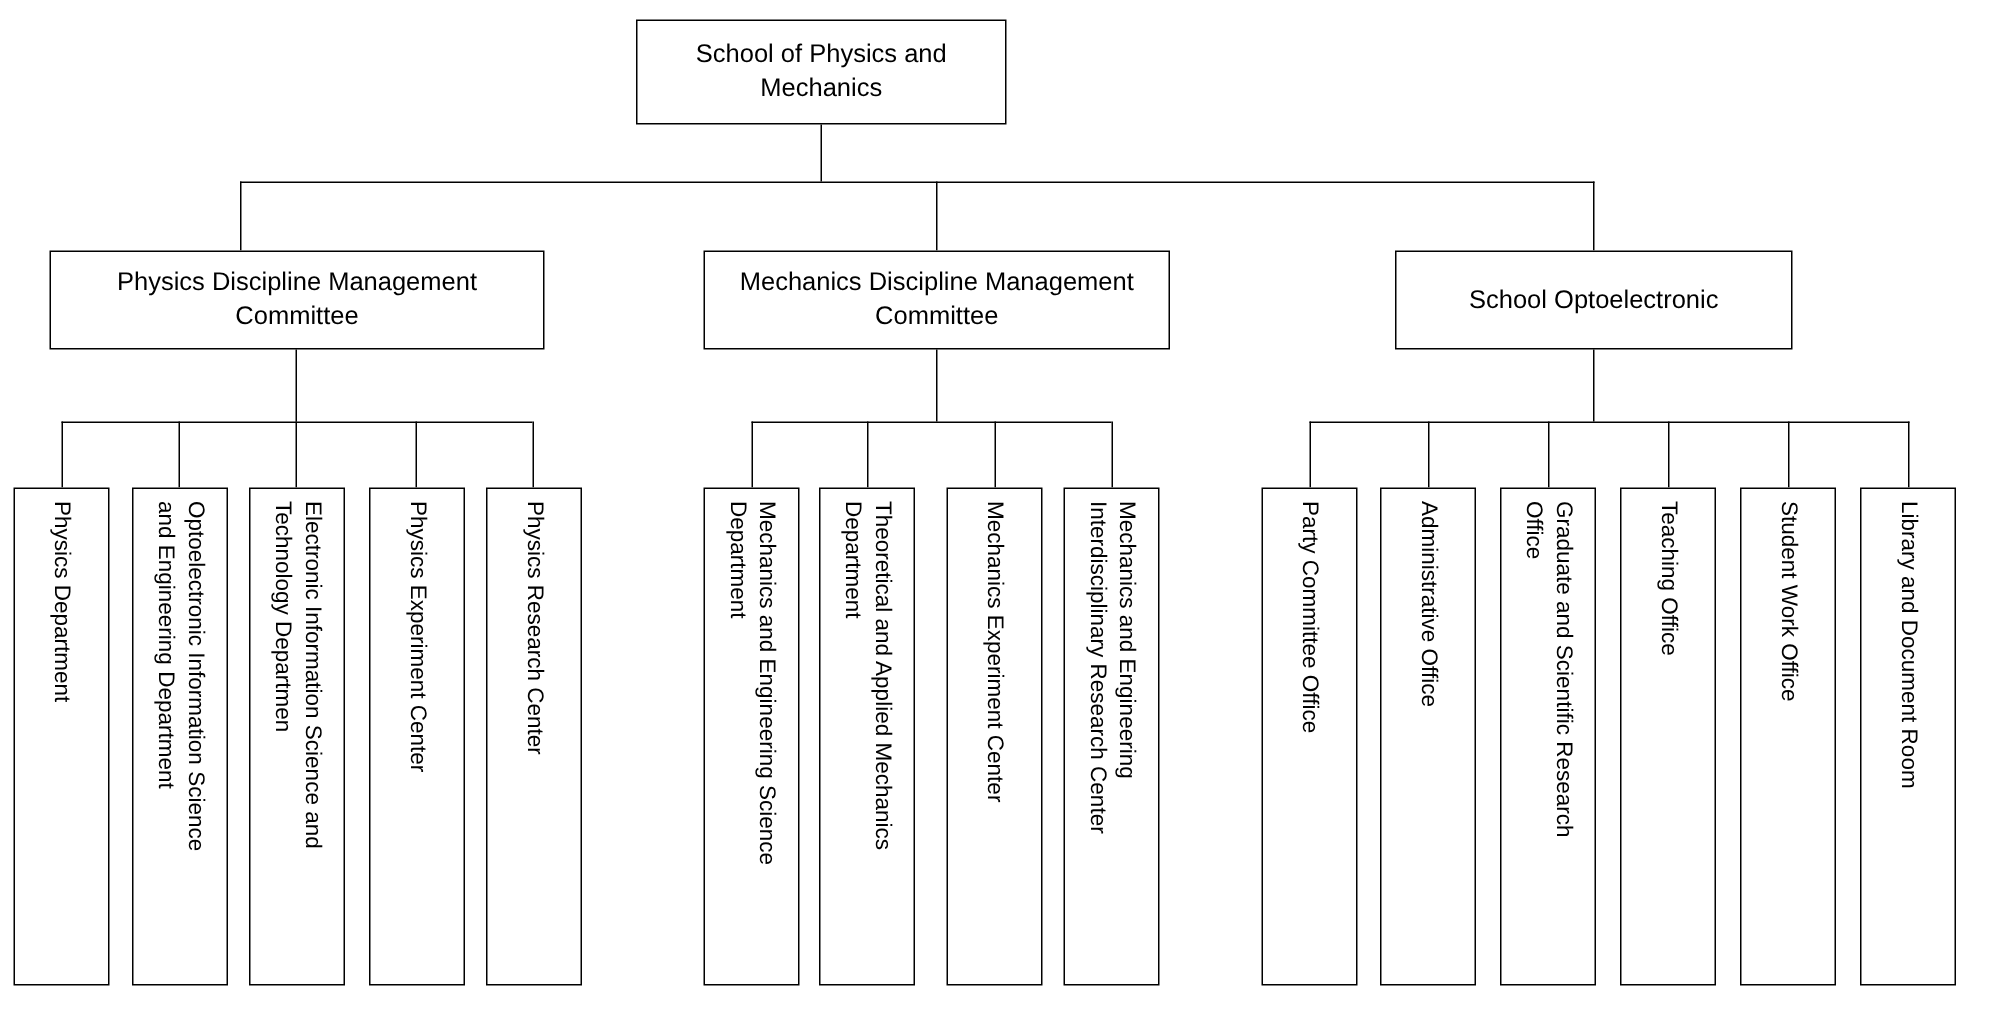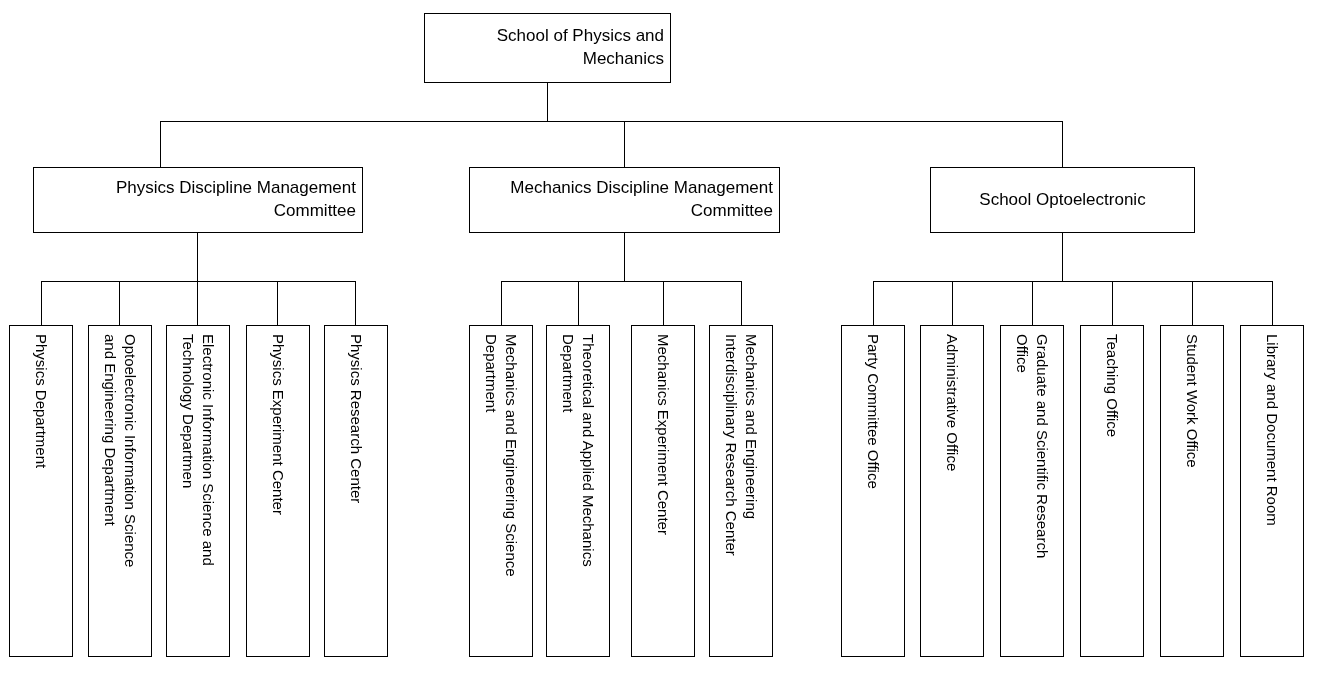--- a/index.html
+++ b/index.html
@@ -24,21 +24,21 @@
   .node {
     position: absolute;
     box-sizing: border-box;
     border: 1.3px solid #000000;
     background: #ffffff;
   }
   .node-h {
     display: flex;
     align-items: center;
     justify-content: center;
-    text-align: right;
+    text-align: center;
     font-size: 17px;
     line-height: 1.35;
     padding: 12px 6px;
   }
   .node-h .label {
     display: block;
     white-space: pre-line;
   }
 
   

